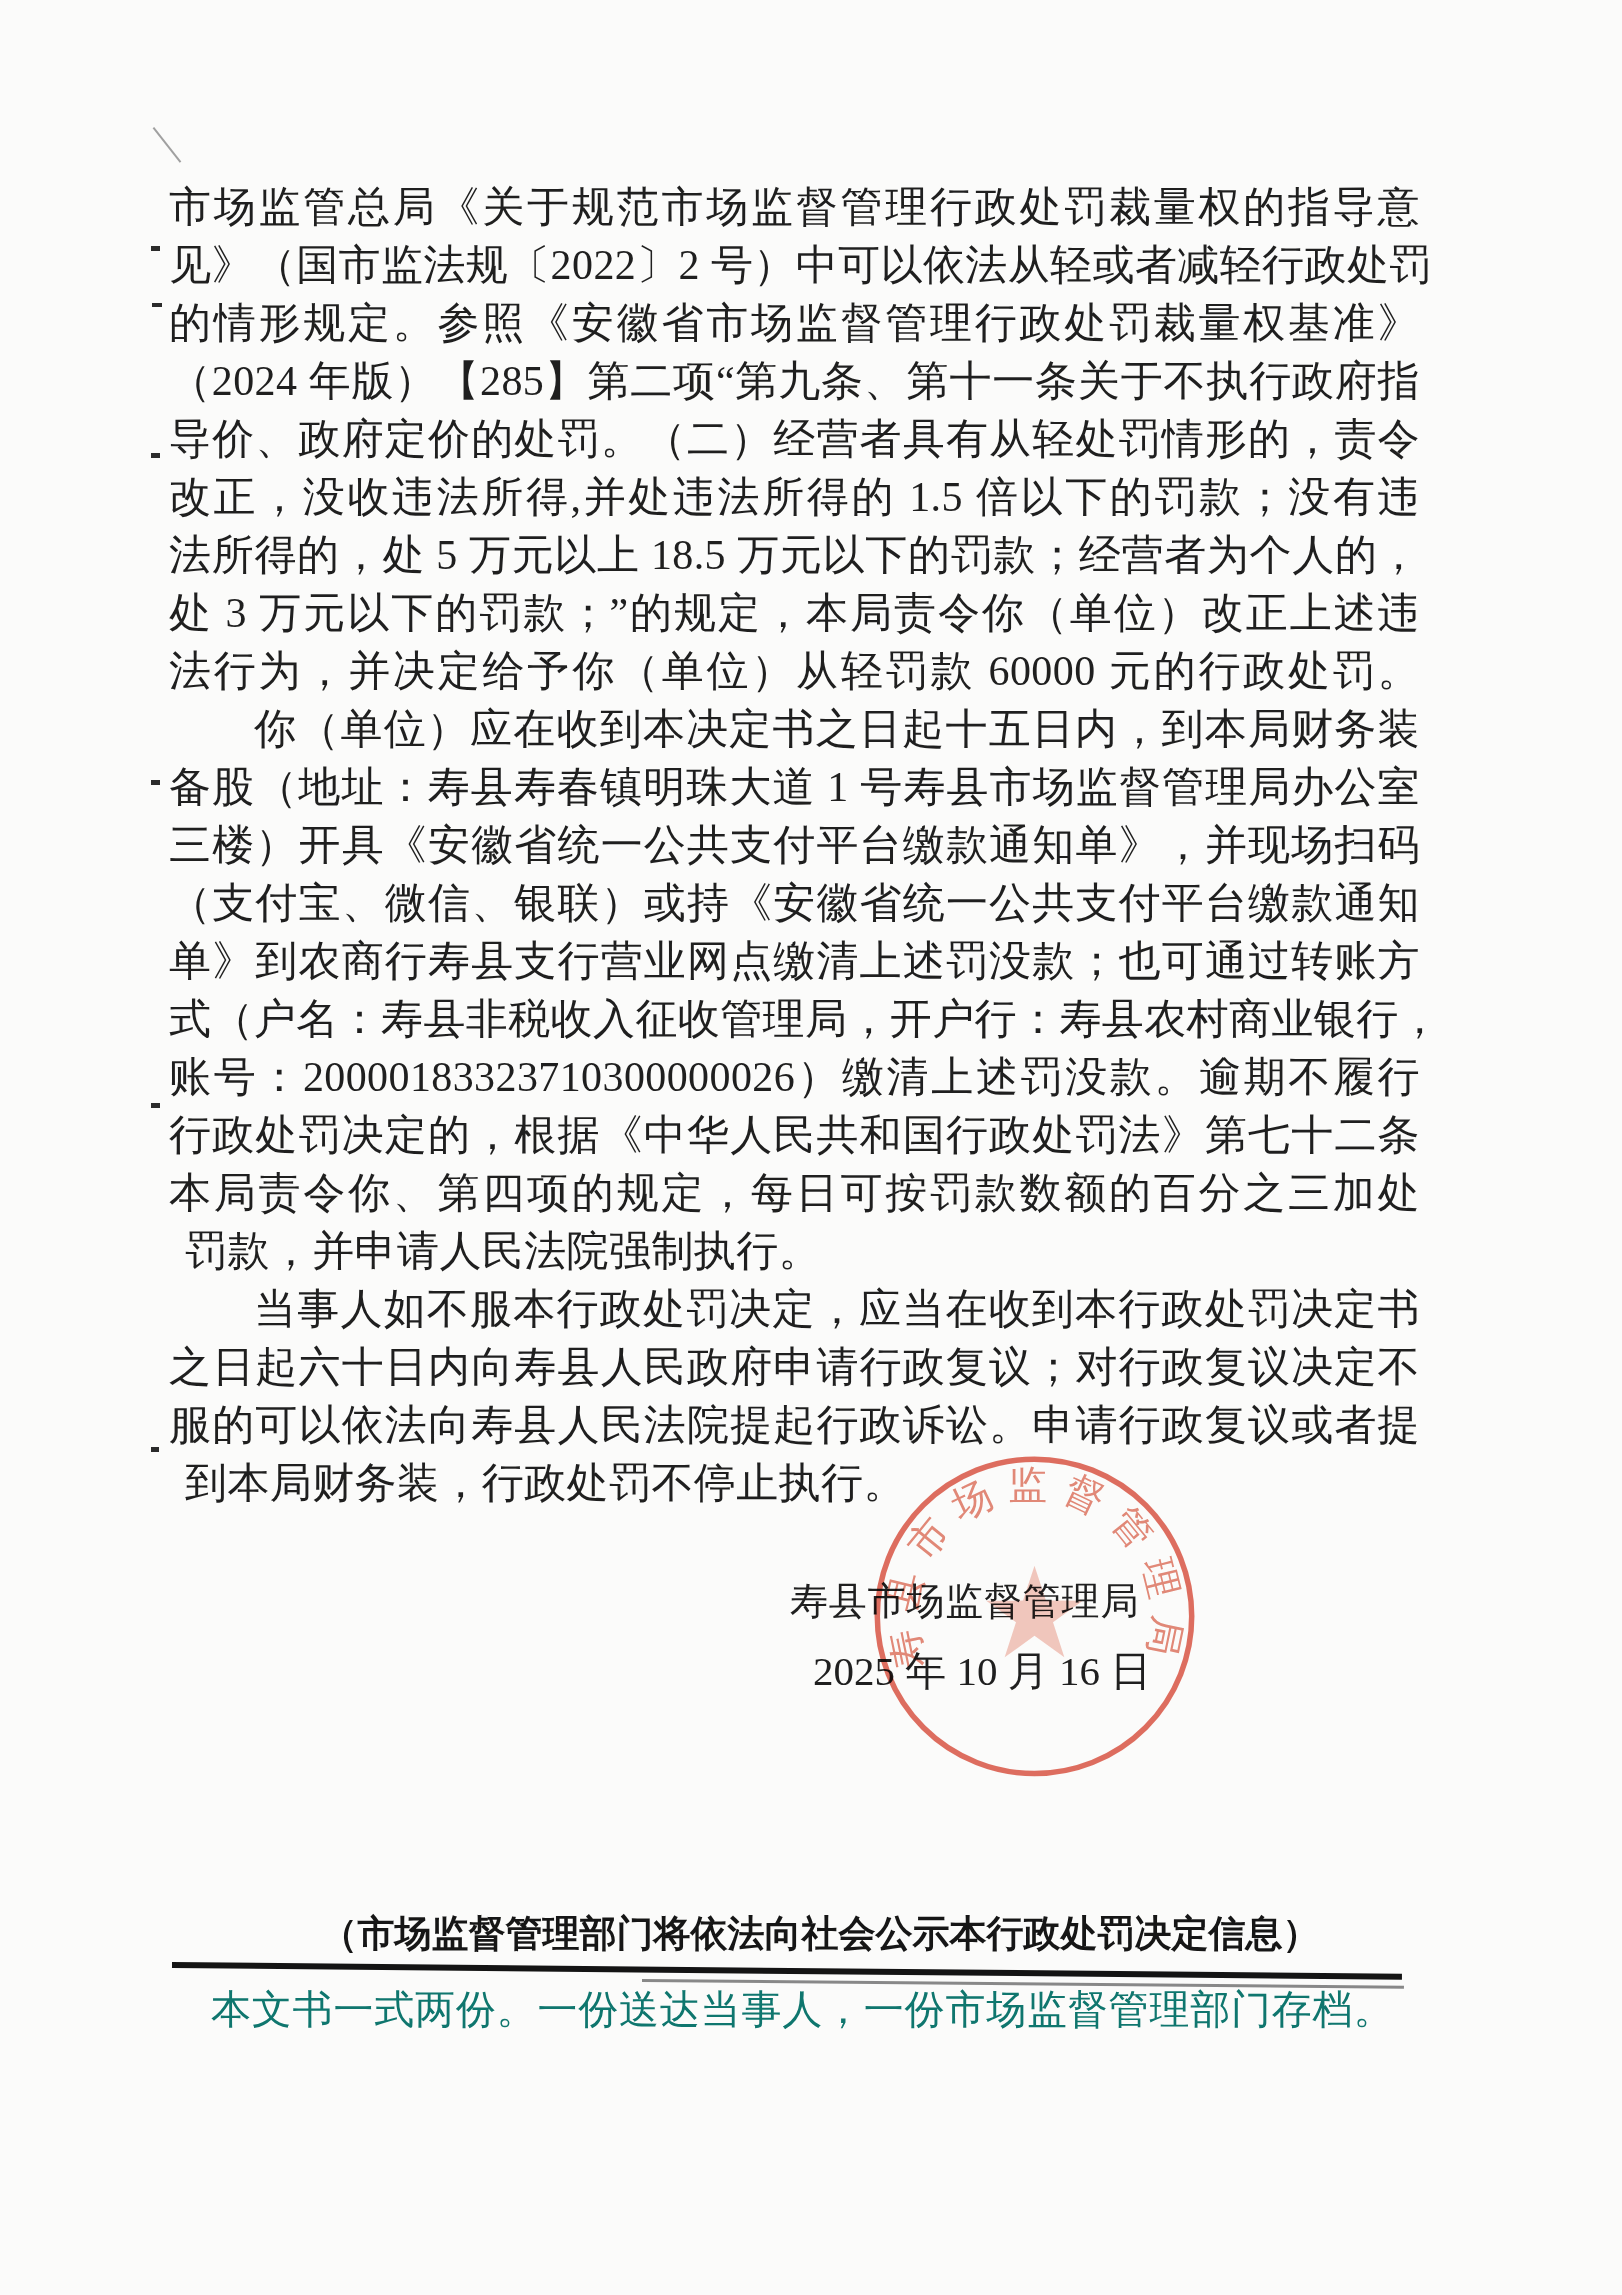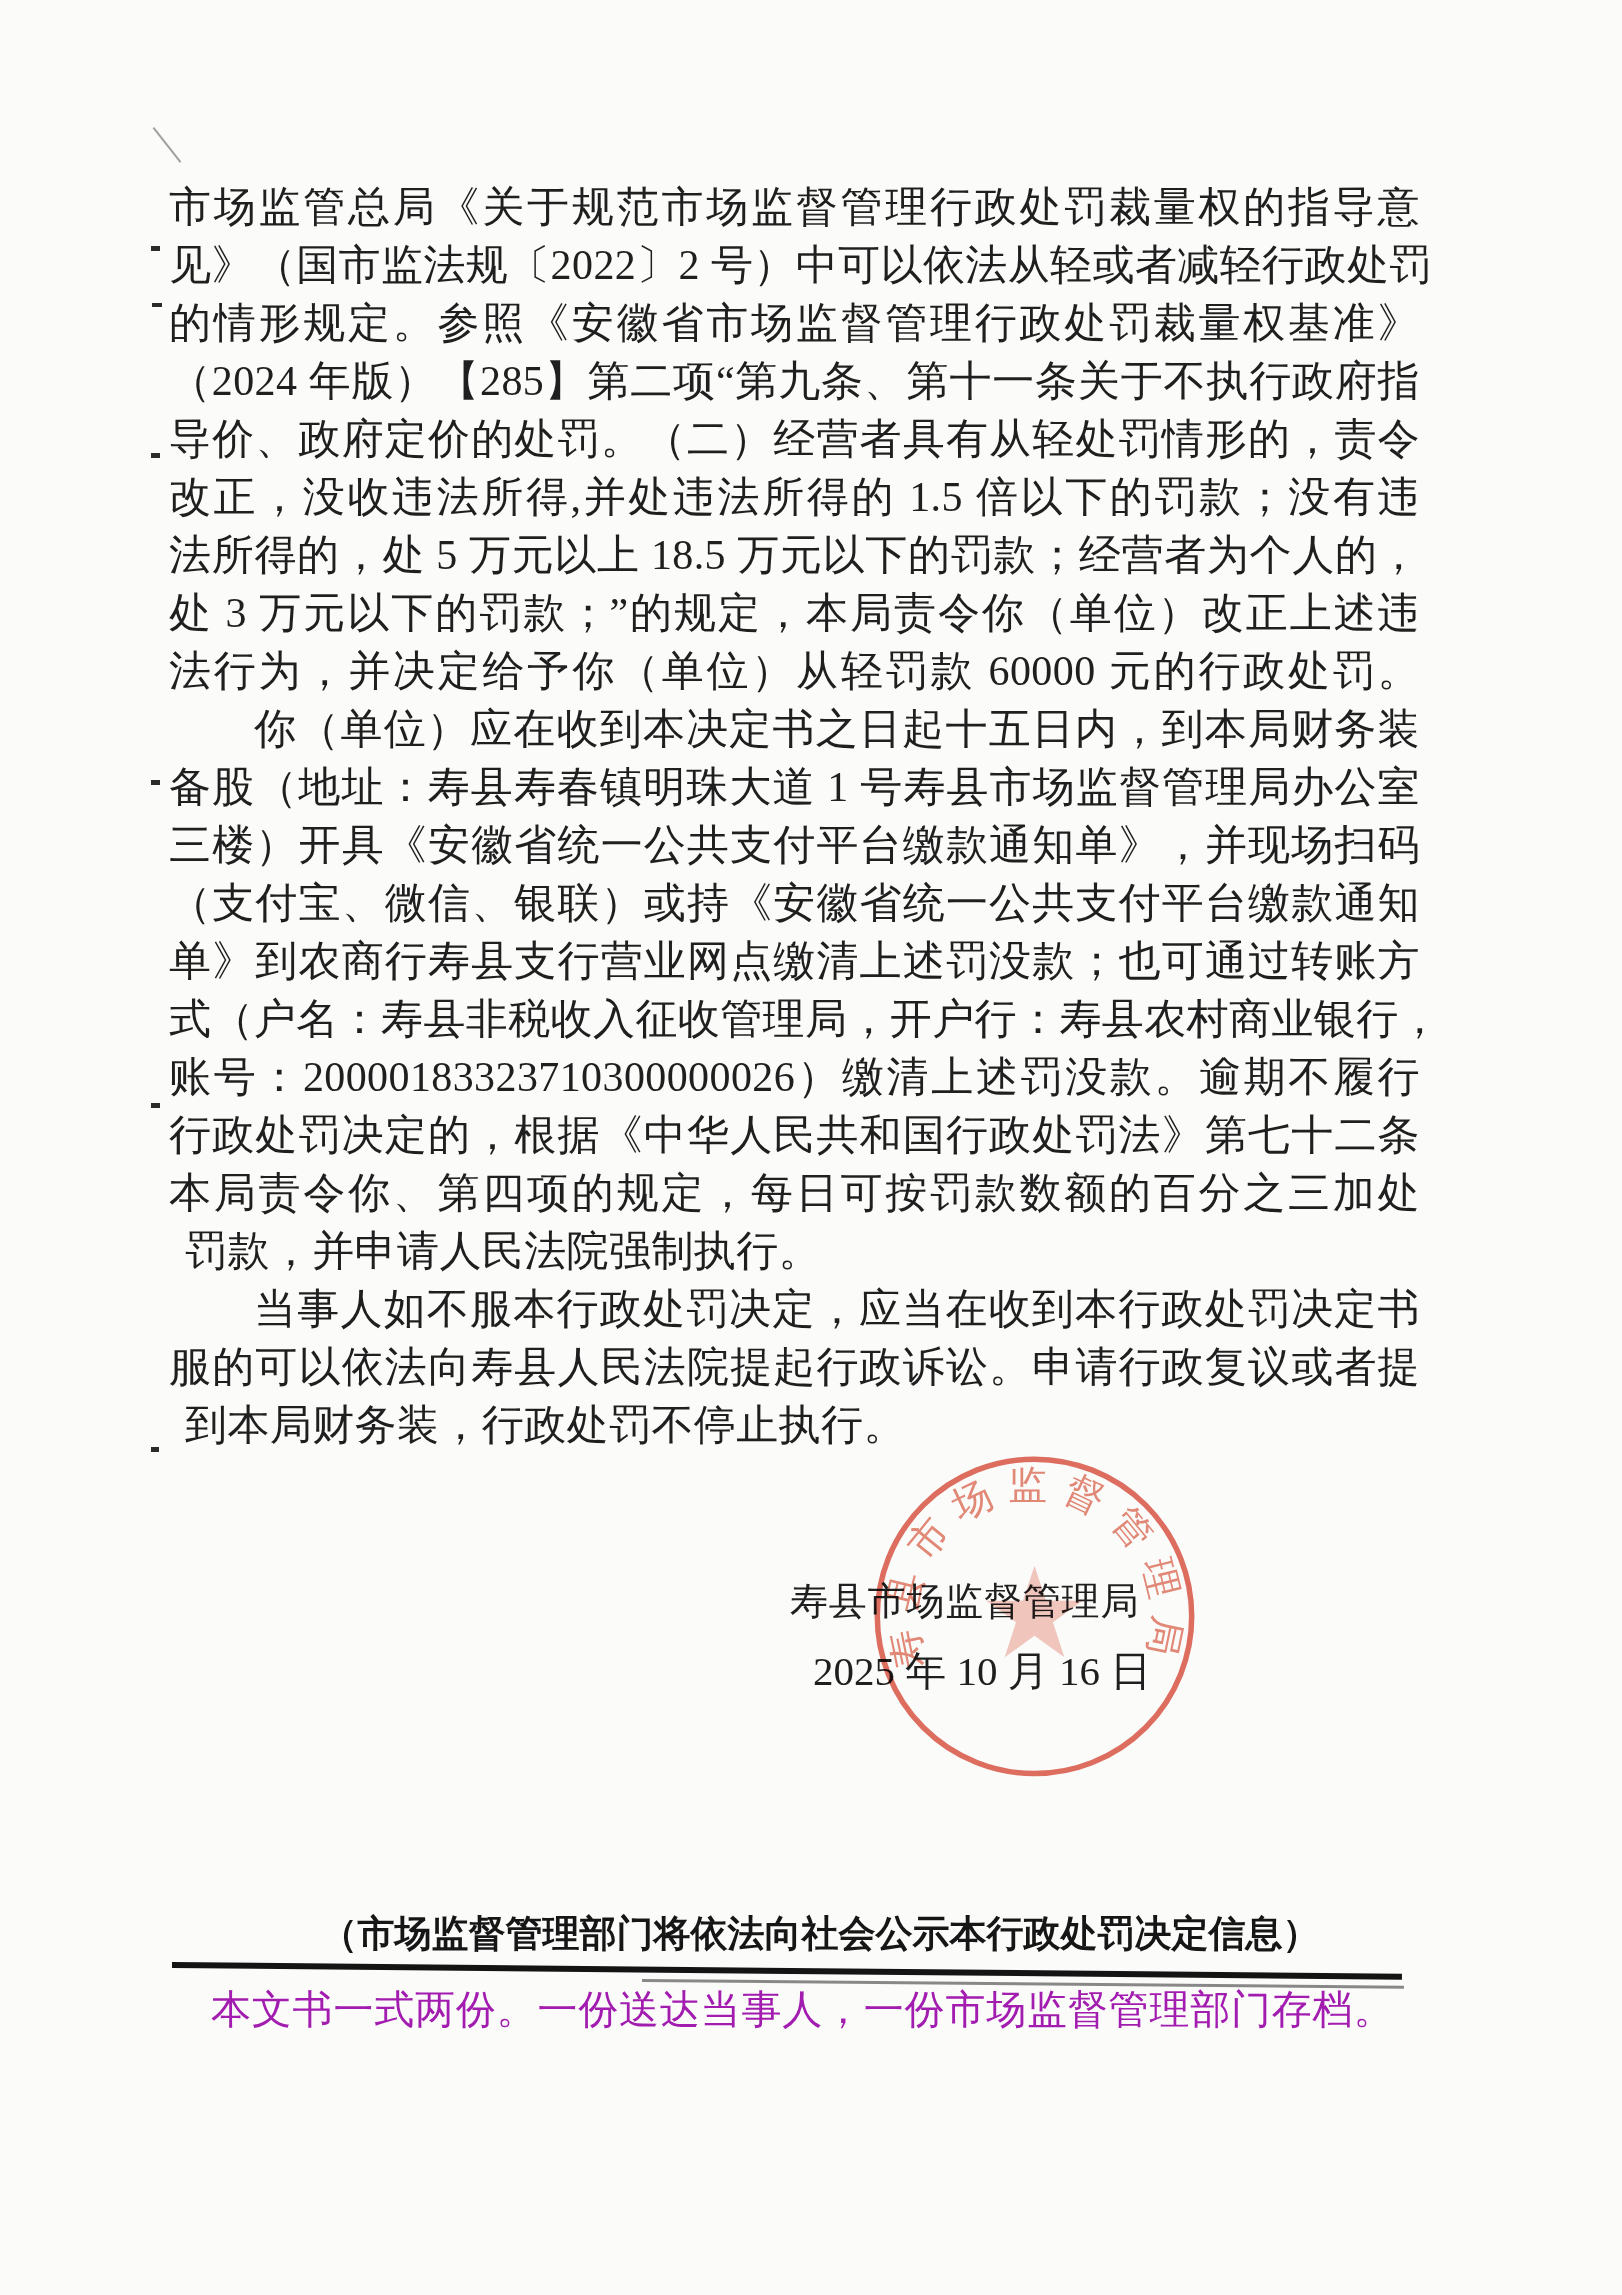--- a/index.html
+++ b/index.html
@@ -59,21 +59,21 @@
     transform:rotate(0.55deg);transform-origin:left center;
   }
   .footer-rule-echo{
     position:absolute;left:642px;top:1979px;
     width:762px;height:2.5px;background:#2a2a2a;opacity:0.55;
     transform:rotate(0.5deg);transform-origin:left center;
   }
   .footer-copies{
     position:absolute;left:211px;top:1990px;
     font-size:40px;line-height:1;letter-spacing:0.8px;
-    white-space:nowrap;color:#a21caf;
+    white-space:nowrap;color:#0f766e;
   }
   .artifact{position:absolute;background:#2b2b2b;}
   .artifact.diag{
     width:1.7px;height:44px;background:#8a8a8a;opacity:.8;
     transform:rotate(-38deg);
   }
 </style>
 </head>
 <body>
 
@@ -99,20 +99,21 @@
   <div class="line">备股（地址：寿县寿春镇明珠大道 1 号寿县市场监督管理局办公室</div>
   <div class="line">三楼）开具《安徽省统一公共支付平台缴款通知单》，并现场扫码</div>
   <div class="line">（支付宝、微信、银联）或持《安徽省统一公共支付平台缴款通知</div>
   <div class="line">单》到农商行寿县支行营业网点缴清上述罚没款；也可通过转账方</div>
   <div class="line">式（户名：寿县非税收入征收管理局，开户行：寿县农村商业银行，</div>
   <div class="line">账号：20000183323710300000026）缴清上述罚没款。逾期不履行</div>
   <div class="line">行政处罚决定的，根据《中华人民共和国行政处罚法》第七十二条</div>
   <div class="line">本局责令你、第四项的规定，每日可按罚款数额的百分之三加处</div>
   <div class="line para-end">罚款，并申请人民法院强制执行。</div>
   <div class="line indent">当事人如不服本行政处罚决定，应当在收到本行政处罚决定书</div>
+  <div class="line">之日起六十日内向寿县人民政府申请行政复议；对行政复议决定不</div>
   <div class="line">服的可以依法向寿县人民法院提起行政诉讼。申请行政复议或者提</div>
   <div class="line para-end">到本局财务装，行政处罚不停止执行。</div>
 </div>
 
 <div class="signature">寿县市场监督管理局</div>
 <div class="date-line">2025 年 10 月 16 日</div>
 
 <svg class="stamp" viewBox="0 0 420 420" aria-hidden="true">
   <defs>
     <path id="arcPath" d="M 84.2 272.4 A 140 140 0 1 1 335.8 272.4" fill="none"></path>

